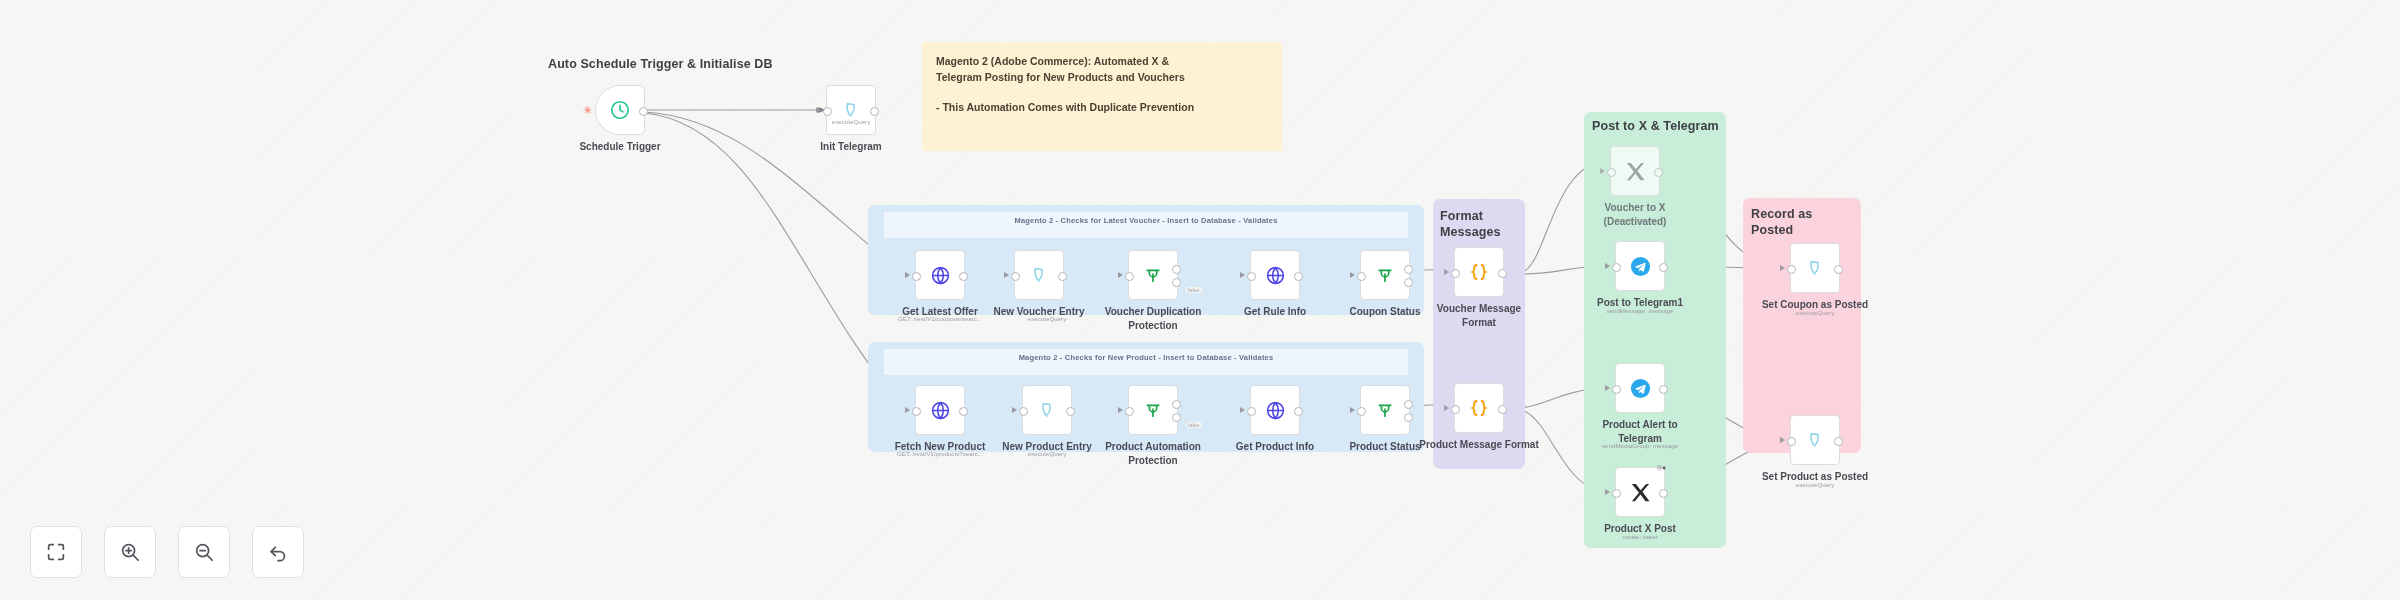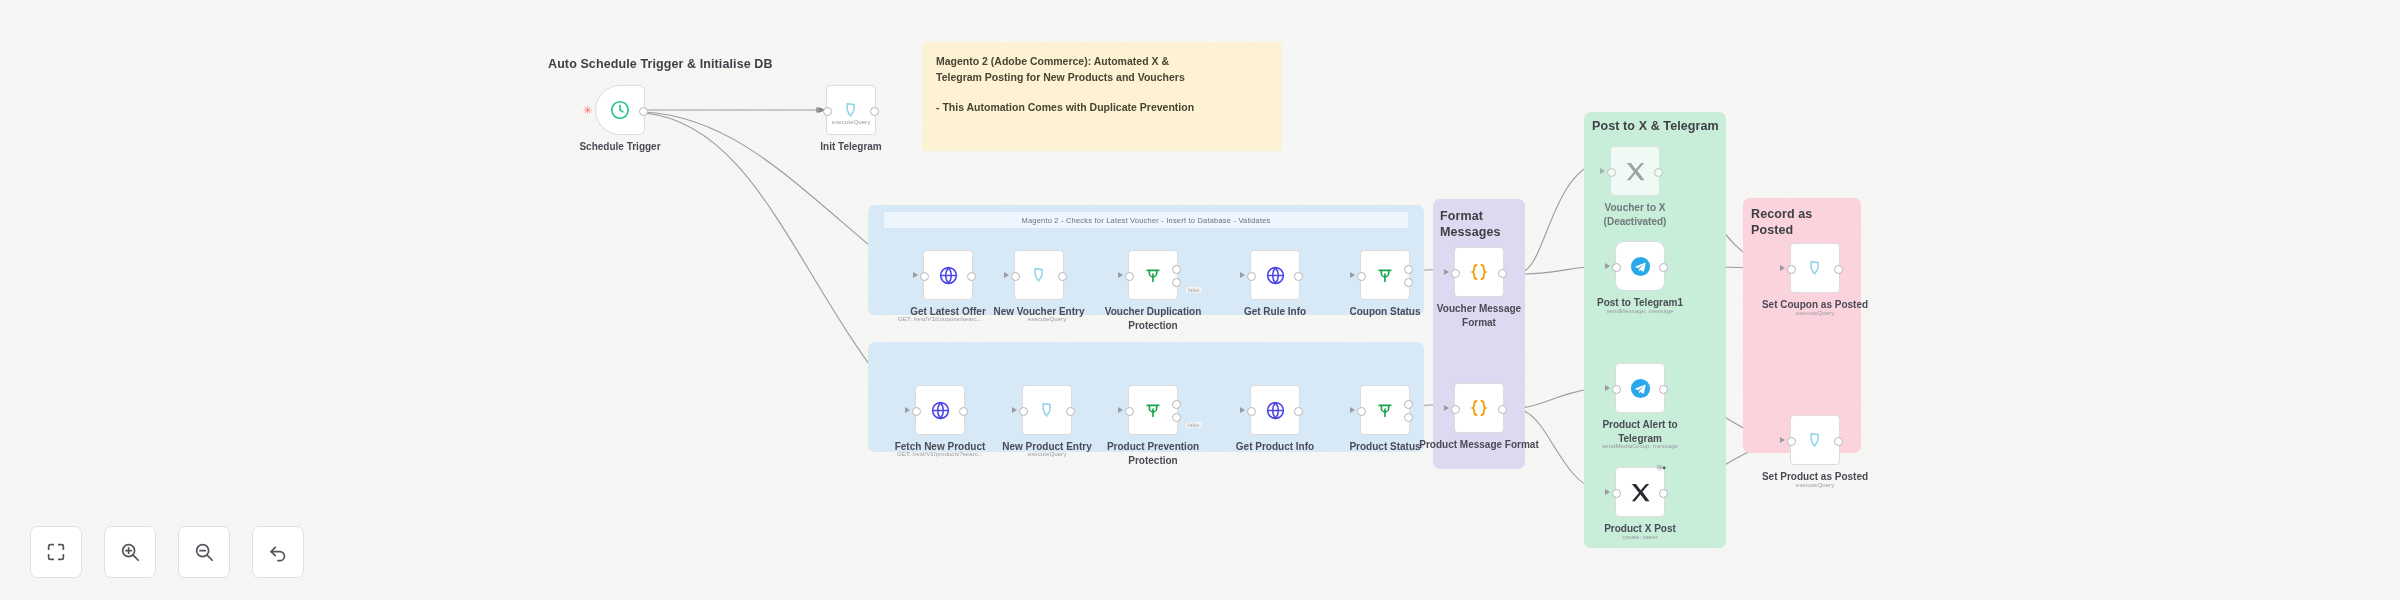--- a/index.html
+++ b/index.html
@@ -56,25 +56,25 @@
   
   .band {
     position: absolute;
     background: #d7e8f7;
     border-radius: 7px;
   }
   .band-header {
     position: absolute;
     background: #eef5fc;
     border-radius: 0;
-    height: 16px;
+    height: 26px;
     line-height: 18px;
     text-align: center;
     font-size: 7.5px;
-    font-weight: 400;
+    font-weight: 700;
     color: #6b6f8a;
     letter-spacing: .2px;
     overflow: hidden;
     white-space: nowrap;
   }
 
   
   .sticky {
     position: absolute;
     background: #fdf3d4;
@@ -282,20 +282,21 @@
       <polygon points="1776,437 1784,440 1776,443"></polygon>
     </g>
   </svg>
 
   <div class="group-title" style="left:548px; top:56px;">Auto Schedule Trigger &amp; Initialise DB</div>
 
   <div class="band" style="left:868px; top:205px; width:556px; height:110px;"></div>
   <div class="band-header" style="left:884px; top:212px; width:524px;">Magento 2 - Checks for Latest Voucher - Insert to Database - Validates</div>
 
   <div class="band" style="left:868px; top:342px; width:556px; height:110px;"></div>
+  <div class="band-header" style="left:884px; top:349px; width:524px;">Magento 2 - Checks for New Product - Insert to Database - Validates</div>
 
   <div class="group-box" style="left:1433px; top:199px; width:92px; height:270px; background:#ddd9f0;"></div>
   <div class="group-title" style="left:1440px; top:208px; width:92px;">Format Messages</div>
 
   <div class="group-box" style="left:1584px; top:112px; width:142px; height:436px; background:#c8edd8;"></div>
   <div class="group-title" style="left:1592px; top:118px; width:140px;">Post to X &amp; Telegram</div>
 
   <div class="group-box" style="left:1743px; top:198px; width:118px; height:255px; background:#fad3dd;"></div>
   <div class="group-title" style="left:1751px; top:206px; width:90px;">Record as
 Posted</div>
@@ -326,21 +327,21 @@
     </svg>
     <span class="arrow-in"></span>
     <span class="port left"></span>
     <span class="port right"></span>
     <div class="node-label">Init Telegram</div>
   </div>
   <div style="position:absolute; left:787px; top:117px; width:128px; text-align:center;">
     <span class="node-sub">executeQuery</span>
   </div>
 
-  <div class="node square" style="left:915px; top:250px;margin-left:8px;">
+  <div class="node square" style="left:915px; top:250px;">
     <svg width="21" height="21" viewBox="0 0 24 24" fill="none" stroke="#4f46e5" stroke-width="1.8">
       <circle cx="12" cy="12" r="9"></circle>
         <path d="M3 12h18M12 3a14 14 0 010 18a14 14 0 010-18"></path>
     </svg>
     <span class="arrow-in"></span>
     <span class="port left"></span>
     <span class="port right"></span>
     <div class="node-label">Get Latest Offer</div>
   </div>
   <div style="position:absolute; left:876px; top:314px; width:128px; text-align:center;">
@@ -432,21 +433,21 @@
 
   <div class="node square" style="left:1128px; top:385px;">
     <svg width="22" height="22" viewBox="0 0 24 24" fill="none" stroke="#16a34a" stroke-width="1.8">
       <path d="M5 7h14M8 7v3a4 4 0 008 0V7"></path>
         <path d="M12 11v8" stroke-linecap="round"></path>
     </svg>
     <span class="arrow-in"></span>
     <span class="port left"></span>
     <span class="port right out-a"></span>
     <span class="port right out-b"></span>
-    <div class="node-label">Product Prevention
+    <div class="node-label">Product Automation
 Protection</div>
   </div>
   <div class="edge-label" style="left:1186px; top:422px;">false</div>
 
   <div class="node square" style="left:1250px; top:385px;">
     <svg width="21" height="21" viewBox="0 0 24 24" fill="none" stroke="#4f46e5" stroke-width="1.8">
       <circle cx="12" cy="12" r="9"></circle>
         <path d="M3 12h18M12 3a14 14 0 010 18a14 14 0 010-18"></path>
     </svg>
     <span class="arrow-in"></span>
@@ -497,21 +498,21 @@
     <span class="arrow-in"></span>
     <span class="port left"></span>
     <span class="port right"></span>
     <div class="node-label">Voucher to X
 (Deactivated)</div>
   </div>
   <div style="position:absolute; left:1571px; top:215px; width:128px; text-align:center;">
     <span class="node-sub">create: tweet</span>
   </div>
 
-  <div class="node square" style="left:1615px; top:241px;border-radius:9px;">
+  <div class="node square" style="left:1615px; top:241px;">
     <svg width="23" height="23" viewBox="0 0 24 24">
       <circle cx="12" cy="12" r="10" fill="#29a9eb"></circle>
       <path d="M6.6 12.1l10-3.9c.5-.2.9.1.7.8l-1.7 8c-.1.5-.4.6-.9.4l-2.5-1.8-1.2 1.2c-.2.2-.3.2-.5.2l.2-2.6 4.6-4.2c.2-.2 0-.3-.3-.1l-5.7 3.6-2.4-.8c-.5-.2-.5-.5.1-.8z" fill="#fff"></path>
     </svg>
     <span class="arrow-in"></span>
     <span class="port left"></span>
     <span class="port right"></span>
     <div class="node-label">Post to Telegram1</div>
   </div>
   <div style="position:absolute; left:1576px; top:306px; width:128px; text-align:center;">

